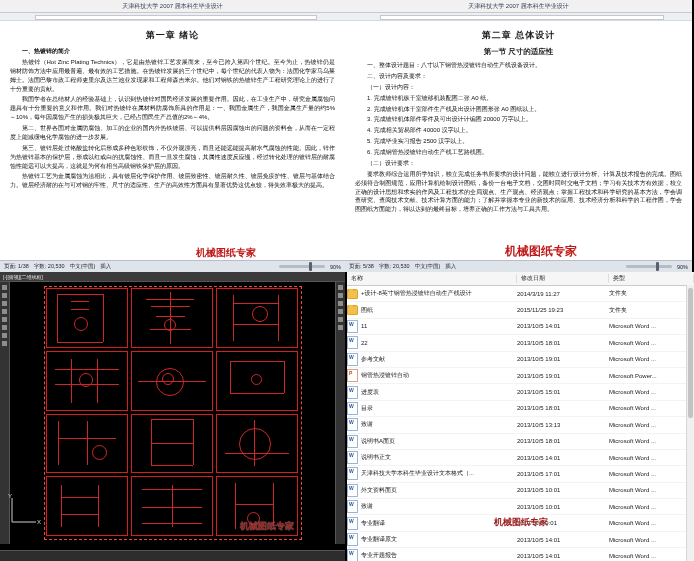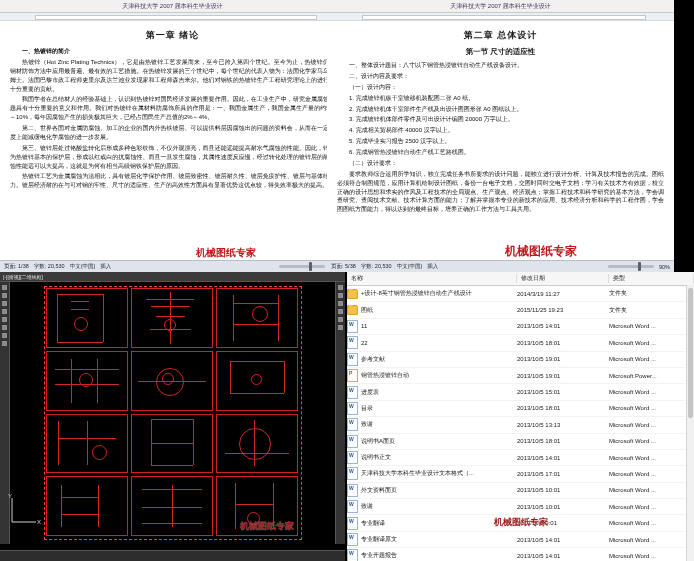--- a/index.html
+++ b/index.html
@@ -23,21 +23,21 @@
     border-top:1px solid #b9bec6;font-size:5.5px;color:#23272c;
     display:flex;align-items:center;gap:5px;padding:0 4px;box-sizing:border-box;}
   .statusbar .seg{white-space:nowrap;}
   .statusbar .spacer{flex:1;}
   .zoomtrack{width:46px;height:3px;background:#b7bcc4;position:relative;border-radius:2px;}
   .zoomknob{position:absolute;left:30px;top:-3px;width:3px;height:9px;background:#5a6070;border-radius:1px;}
 
   
   #docLeft{left:0;top:0;width:345px;height:272px;}
   
-  #docRight{left:327px;top:0;width:347px;height:272px;}
+  #docRight{left:345px;top:0;width:347px;height:272px;}
 
   
   #cad{position:absolute;left:0;top:272px;width:345px;height:289px;background:#000;overflow:hidden;}
   .cad-tabrow{height:9px;background:#3b3b3b;border-bottom:1px solid #555;
     font-size:5px;color:#e6e6e6;display:flex;align-items:center;padding-left:3px;gap:6px;}
   .cad-canvas{position:relative;width:345px;height:262px;background:#000;}
   .cad-drawings{position:absolute;left:46px;top:6px;width:252px;height:248px;
     display:grid;grid-template-columns:repeat(3,1fr);grid-template-rows:repeat(4,1fr);gap:3px;}
   .cadcell{border:1px solid #d02020;position:relative;overflow:hidden;}
   .cadcell i{position:absolute;background:#cf2727;display:block;}

